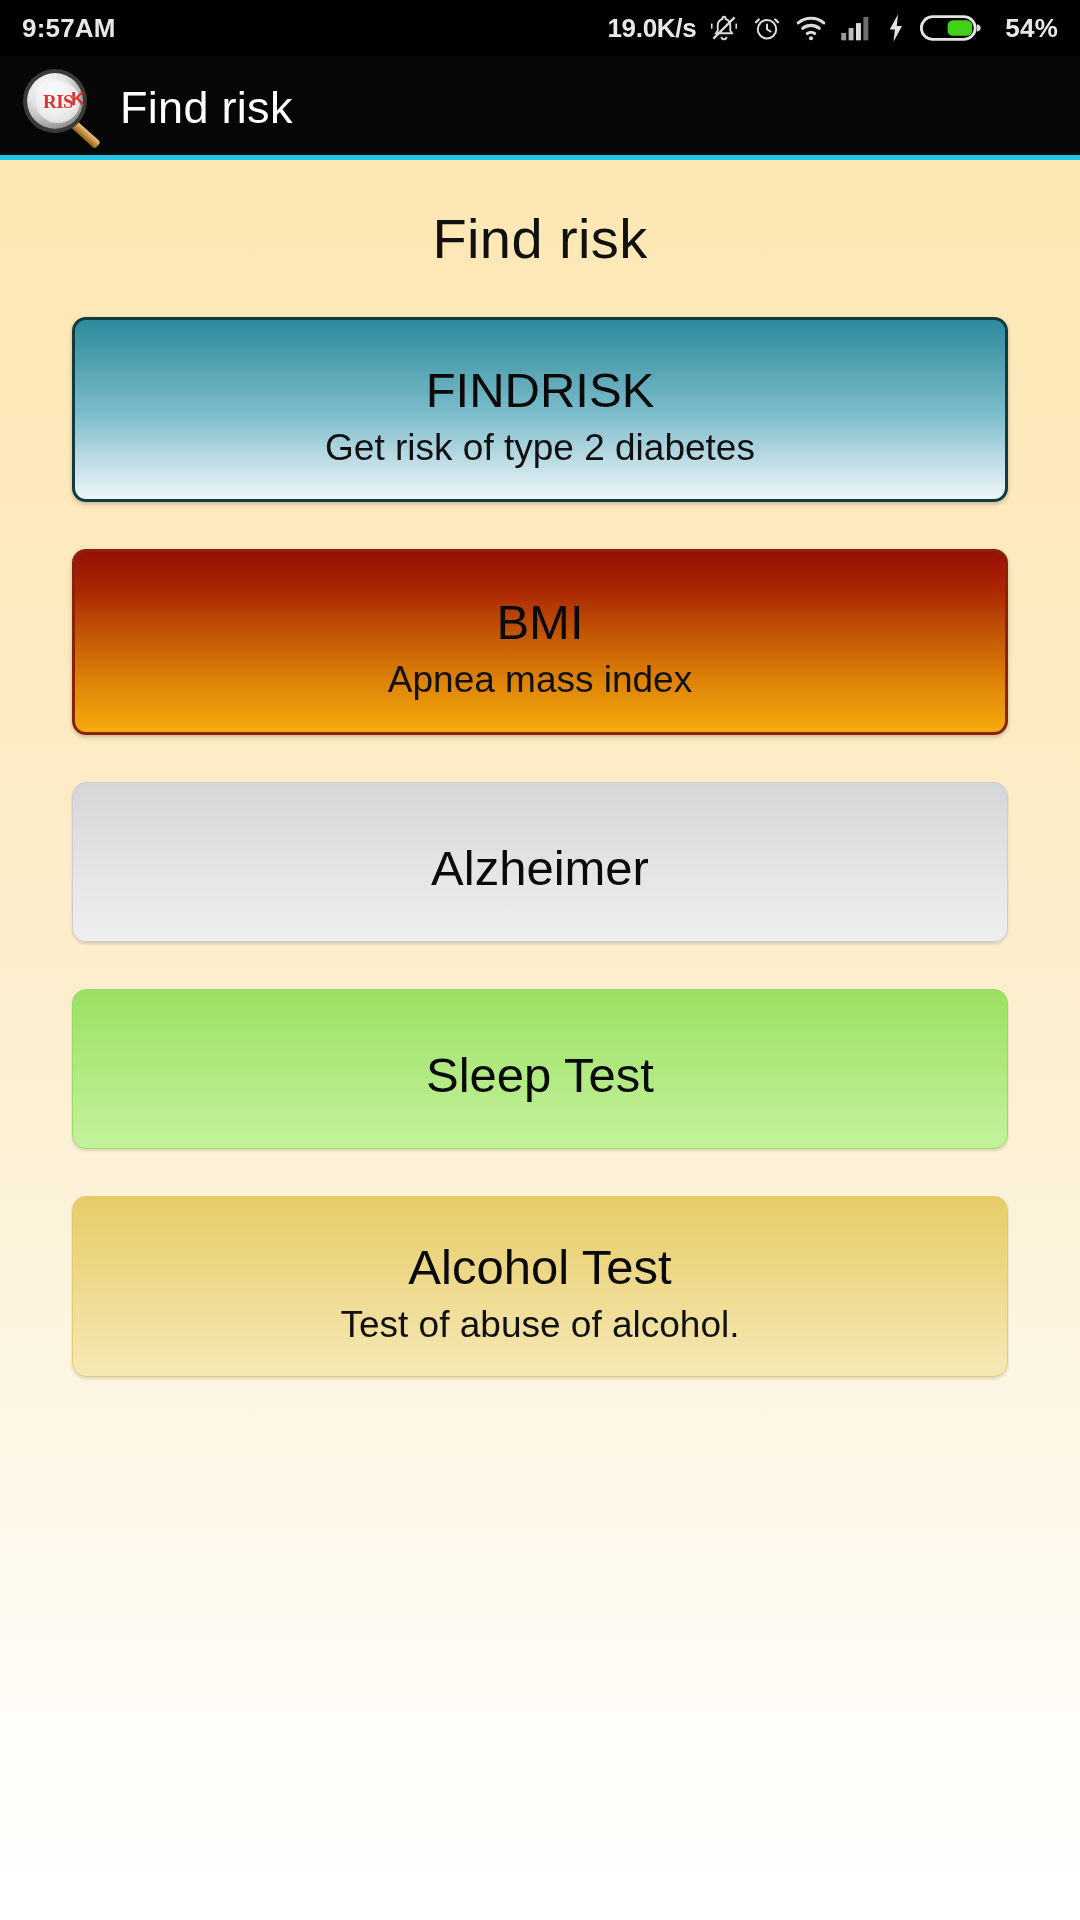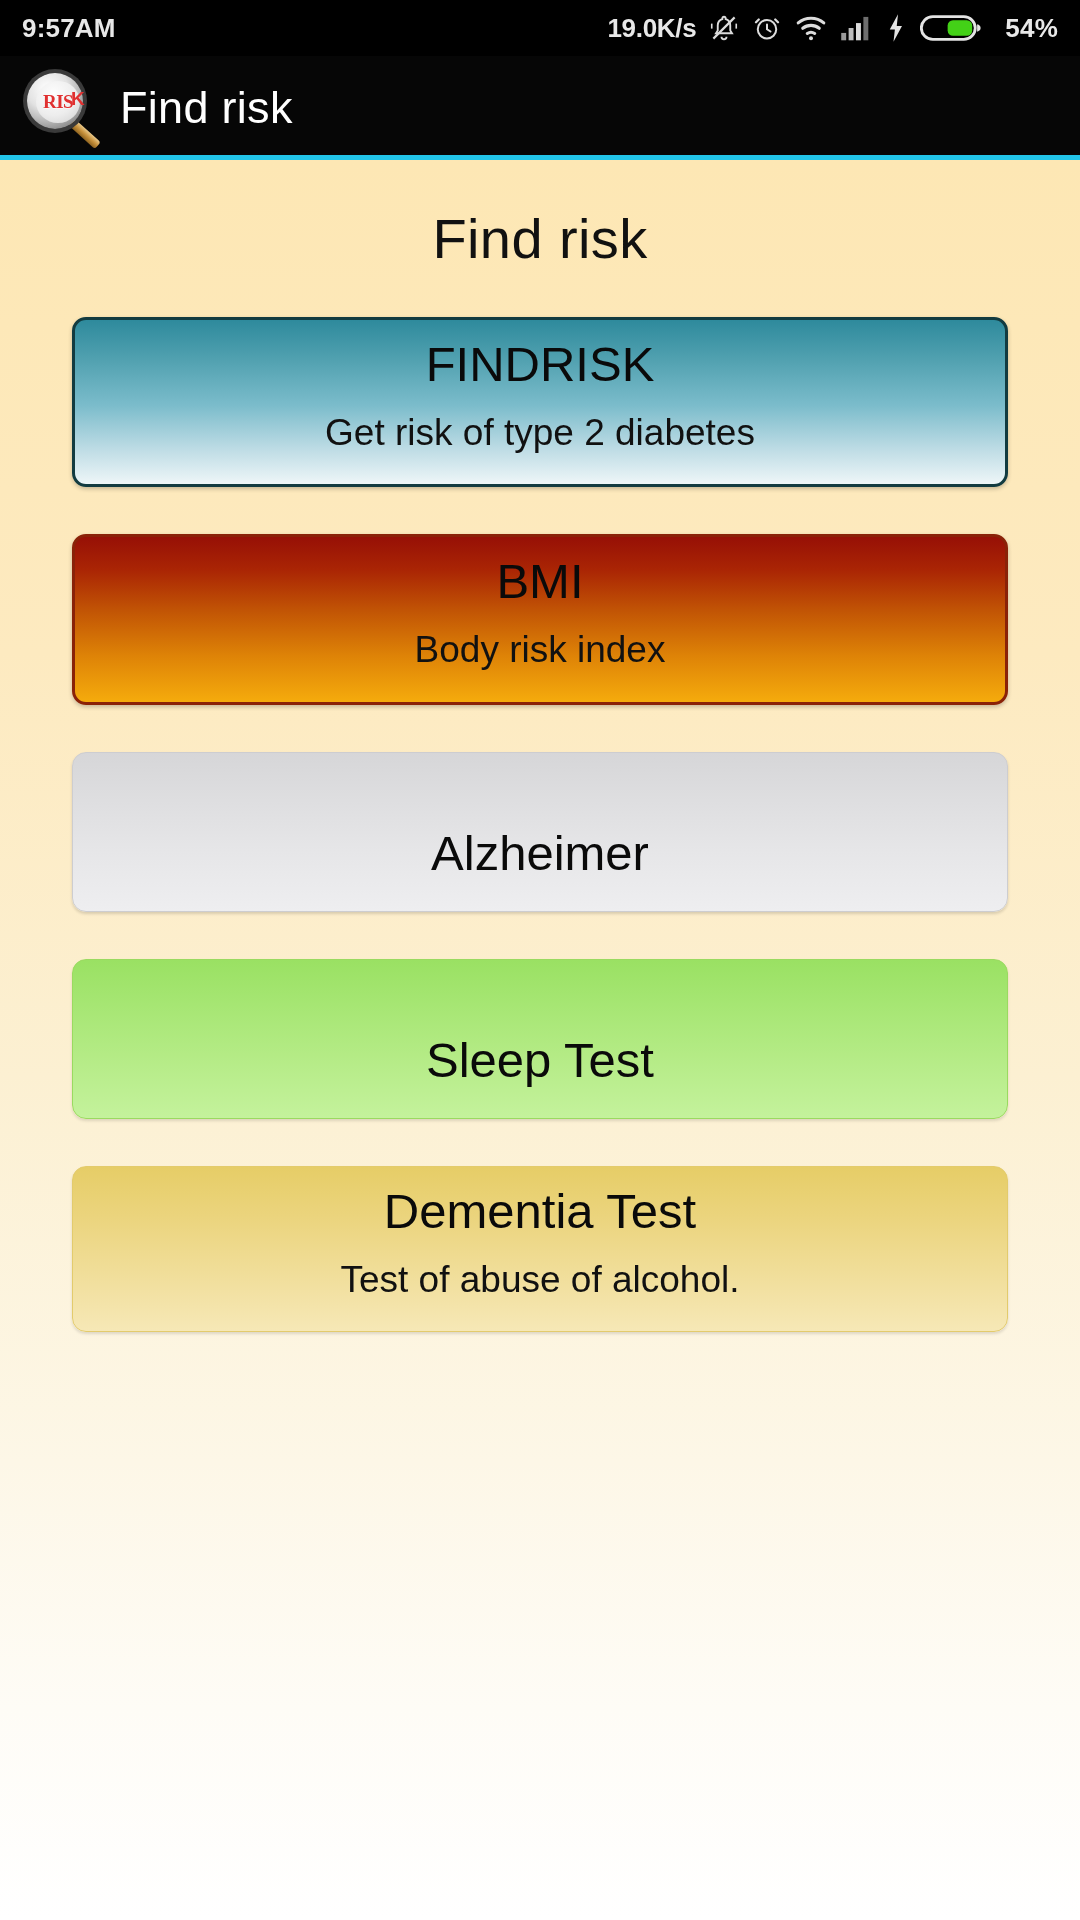--- a/index.html
+++ b/index.html
@@ -77,25 +77,24 @@
   }
   .page-title {
     text-align:center; font-size:56px; color:#111;
     padding-top:46px; padding-bottom:46px; font-weight:normal;
     letter-spacing:.4px;
   }
   .cards { display:flex; flex-direction:column; }
 
   .card {
     border-radius:14px; text-align:center;
-    padding:17px 18px 30px;
+    padding:43px 18px 30px;
     margin-bottom:47px;
-    display:flex; flex-direction:column; justify-content:flex-end;
+    display:flex; flex-direction:column; justify-content:center;
     min-height:160px;
-    gap:11px;
   }
   .card-title { font-size:49px; color:#0a0a0a; line-height:1.12; font-weight:normal; }
   .card-sub   { font-size:37px; color:#111; margin-top:9px; line-height:1.15; font-weight:normal; }
 
   .card-findrisk {
     background:linear-gradient(180deg,#2e8a9c 0%,#4e9fae 22%,#7bbccb 52%,#bcdbe4 78%,#eef6f8 100%);
     border:3px solid #123b40;
     box-shadow:0 2px 4px rgba(0,0,0,.22);
   }
   .card-bmi {
@@ -201,31 +200,31 @@
 
     <div class="cards">
 
       <div class="card card-findrisk">
         <div class="card-title">FINDRISK</div>
         <div class="card-sub">Get risk of type 2 diabetes</div>
       </div>
 
       <div class="card card-bmi">
         <div class="card-title">BMI</div>
-        <div class="card-sub">Body risk index</div>
+        <div class="card-sub">Apnea mass index</div>
       </div>
 
       <div class="card card-alzheimer">
         <div class="card-title">Alzheimer</div>
       </div>
 
       <div class="card card-sleep">
         <div class="card-title">Sleep Test</div>
       </div>
 
       <div class="card card-alcohol">
-        <div class="card-title">Dementia Test</div>
+        <div class="card-title">Alcohol Test</div>
         <div class="card-sub">Test of abuse of alcohol.</div>
       </div>
 
     </div>
   </div>
 </div>
 
 </body></html>

